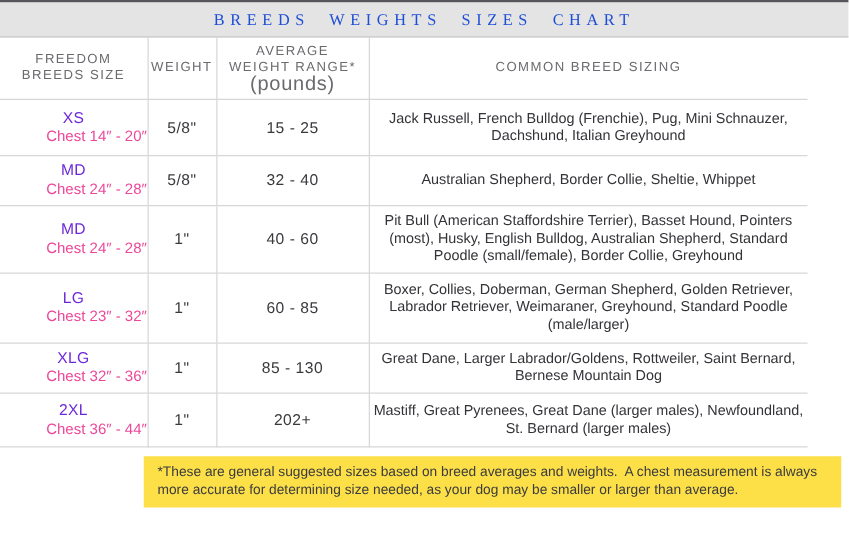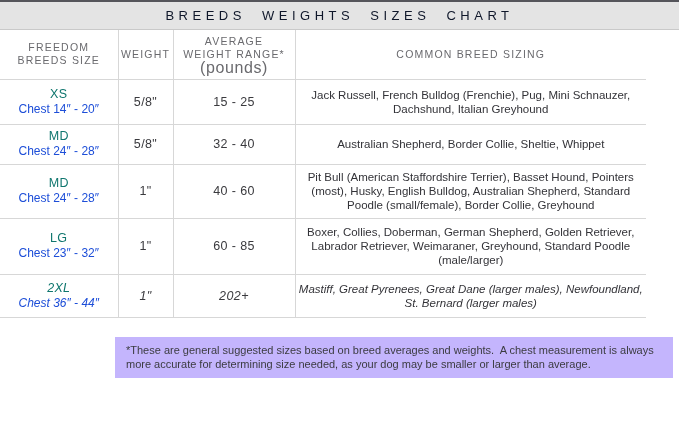--- a/index.html
+++ b/index.html
@@ -6,46 +6,46 @@
   .page{
     width:679px;height:444px;background:#ffffff;overflow:hidden;
     font-family:"Liberation Sans",sans-serif;color:#3a3a3e;position:relative;
   }
   .top-rule{height:2px;background:#55555b;}
   .title-band{
     height:27px;background:#e4e4e4;border-bottom:1px solid #c9c9c9;
     display:flex;align-items:center;justify-content:center;
   }
   .title-band .title{
-    font-size:13px;letter-spacing:4.5px;word-spacing:8px;color:#0f172a;
+    font-size:13px;letter-spacing:4.5px;word-spacing:8px;color:#1d4ed8;font-family:Liberation Serif, serif;
   }
   table.sizing{border-collapse:collapse;table-layout:fixed;width:646px;}
   table.sizing th,table.sizing td{
     border-bottom:1px solid #d7d7d7;padding:0;vertical-align:middle;
   }
   table.sizing th:not(:last-child),table.sizing td:not(:last-child){
     border-right:1px solid #d7d7d7;
   }
   tr.h49{height:49px;} tr.h45{height:45px;} tr.h40{height:40px;}
-  tr.h54{height:54px;} tr.h56{height:56px;} tr.h43{height:43px;font-style:italic;}
+  tr.h54{height:54px;} tr.h56{height:56px;} tr.h43{height:43px;}
   th{
     font-weight:normal;color:#6a6a6e;font-size:10.5px;letter-spacing:1.2px;
     text-align:center;line-height:13px;
   }
   th .sub{font-size:16px;letter-spacing:0.6px;}
   td.c-size{text-align:center;}
-  td.c-size .size{font-size:12.5px;color:#0f766e;line-height:15px;letter-spacing:0.3px;}
-  td.c-size .chest{font-size:12px;color:#1d4ed8;line-height:15px;}
+  td.c-size .size{font-size:12.5px;color:#6d28d9;line-height:15px;letter-spacing:0.3px;}
+  td.c-size .chest{font-size:12px;color:#ec4899;line-height:15px;text-align:right;}
   td.c-mid{text-align:center;font-size:12.5px;color:#3a3a3e;letter-spacing:0.4px;}
   td.c-breeds{
     text-align:center;font-size:11.5px;color:#333338;line-height:14px;
     padding:4px 14px 4px 12px;
   }
   .footnote-box{
-    margin:19px 6px 0 115px;background:#c4b5fd;
+    margin:7px 6px 0 115px;background:#fde047;
     padding:6px 10px 7px 11px;
     font-size:11px;line-height:14px;color:#3b3b40;
     white-space:pre-wrap;
   }
 </style>
 </head>
 <body>
 
 <div class="page">
 
@@ -111,20 +111,29 @@
       </tr>
       <tr class="h56">
         <td class="c-size">
           <div class="size">LG</div>
           <div class="chest">Chest 23″ - 32″</div>
         </td>
         <td class="c-mid">1"</td>
         <td class="c-mid">60 - 85</td>
         <td class="c-breeds">Boxer, Collies, Doberman, German Shepherd, Golden Retriever, Labrador Retriever, Weimaraner, Greyhound, Standard Poodle (male/larger)</td>
       </tr>
+      <tr class="h40">
+        <td class="c-size">
+          <div class="size">XLG</div>
+          <div class="chest">Chest 32″ - 36″</div>
+        </td>
+        <td class="c-mid">1"</td>
+        <td class="c-mid">85 - 130</td>
+        <td class="c-breeds">Great Dane, Larger Labrador/Goldens, Rottweiler, Saint Bernard, Bernese Mountain Dog</td>
+      </tr>
       <tr class="h43">
         <td class="c-size">
           <div class="size">2XL</div>
           <div class="chest">Chest 36″ - 44″</div>
         </td>
         <td class="c-mid">1"</td>
         <td class="c-mid">202+</td>
         <td class="c-breeds">Mastiff, Great Pyrenees, Great Dane (larger males), Newfoundland, St. Bernard (larger males)</td>
       </tr>
     </tbody>

